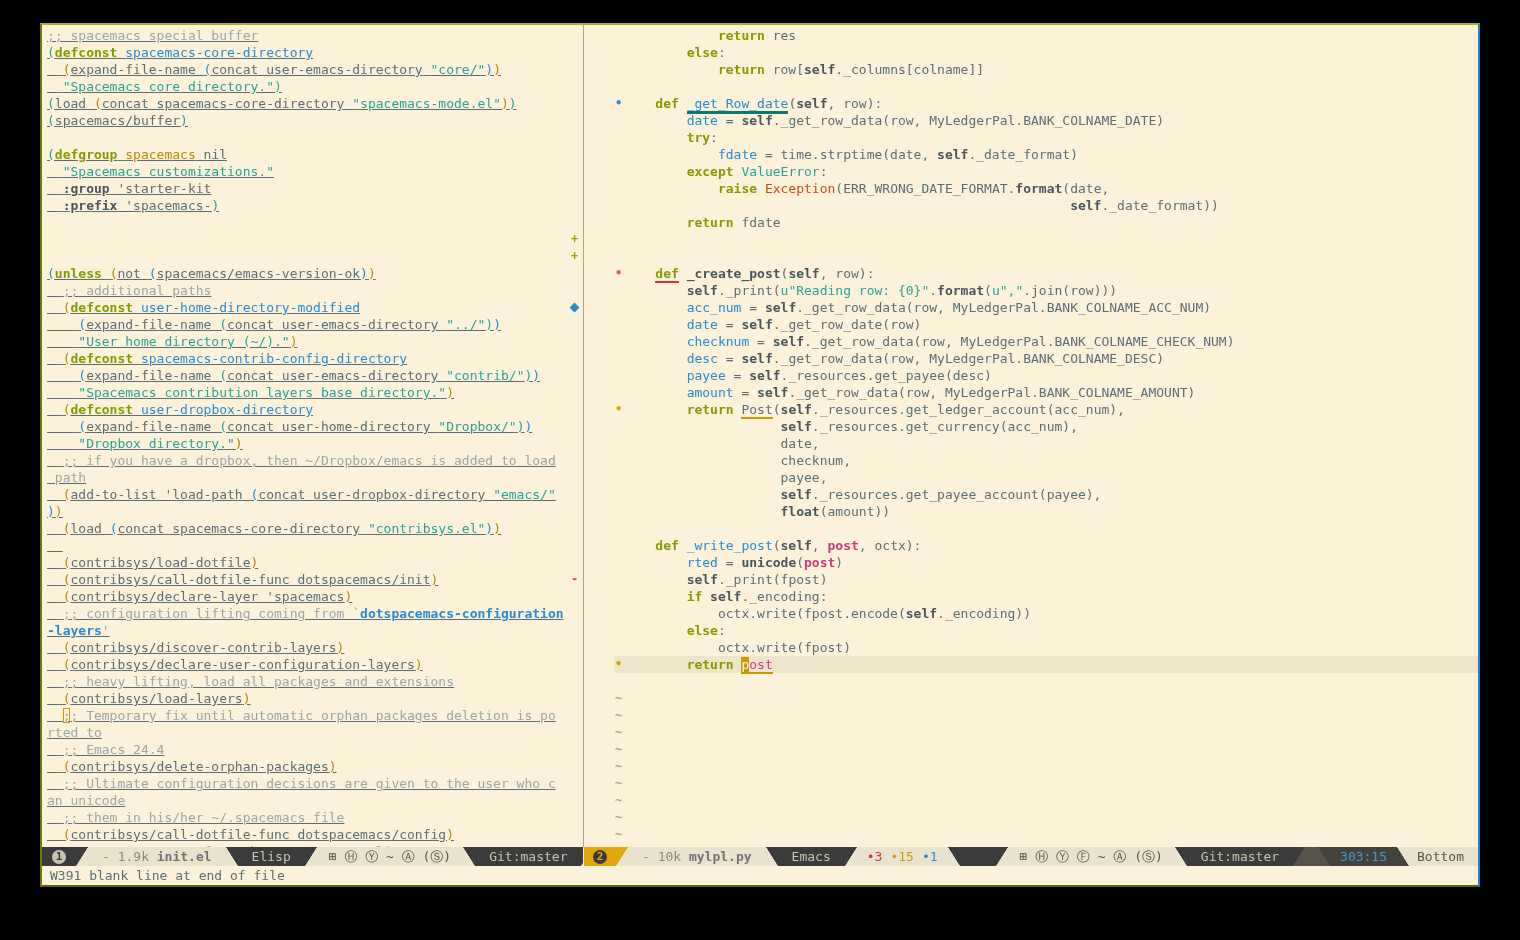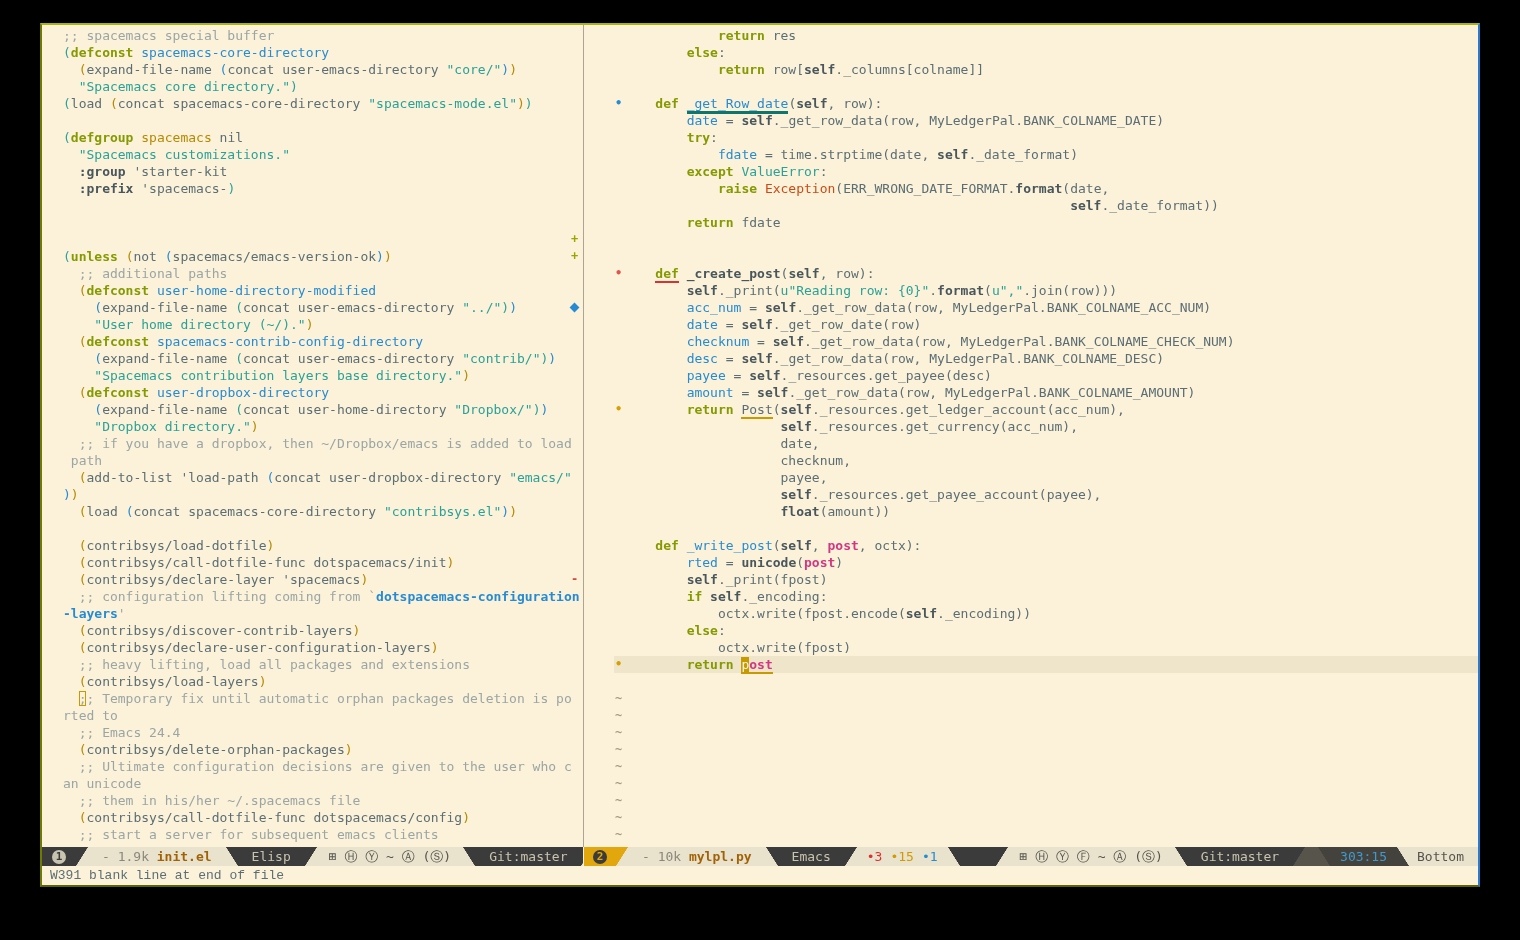--- a/index.html
+++ b/index.html
@@ -5,34 +5,34 @@
   html,body{margin:0;padding:0;background:#000;width:1520px;height:940px;overflow:hidden;}
   .frame{position:absolute;left:40px;top:23px;width:1440px;height:864px;background:#fbf2d9;
     border-top:2px solid #aab607;border-left:2px solid #6f7a00;border-right:2px solid #2a7ad2;border-bottom:2px solid #5c6400;
     box-sizing:border-box;font-family:"DejaVu Sans Mono","DejaVu Sans",monospace;}
   .editors{position:absolute;left:0;top:0;width:1436px;height:822px;overflow:hidden;}
   .pane{position:absolute;top:0;height:822px;overflow:hidden;}
   #left-pane{left:0;width:541px;border-right:1px solid #aba593;}
   #right-pane{left:572px;width:894px;}
   .rows{position:absolute;left:0;top:2px;right:0;}
   .row{height:17px;line-height:17px;white-space:pre;font-size:13px;color:#5c6e74;}
-  #left-pane .row{padding-left:21px;}
+  #left-pane .row{padding-left:5px;text-decoration:underline;}
   #right-pane .row{padding-left:10px;}
   .row.hl{background:#eee5cb;}
   .tk-d{color:#5c6e74}
   .tk-c{color:#9ba5a4}
   .tk-k{color:#859900;font-weight:bold}
   .tk-fn{color:#268bd2}
   .tk-fnu{color:#268bd2;border-bottom:3px solid #0f766e}
   .tk-s{color:#2aa198}
   .tk-ty{color:#b58900}
   .tk-ex{color:#cb4b16}
   .tk-bi{color:#49565c;font-weight:bold}
   .tk-m{color:#d33682;font-weight:bold}
-  .tk-mu{color:#d33682;font-weight:bold;border-bottom:2px solid #c79b00}
+  .tk-mu{color:#d33682;font-weight:normal;border-bottom:2px solid #c79b00}
   .tk-ku{color:#859900;font-weight:bold;border-bottom:2px solid #dc322f}
   .tk-du{color:#5c6e74;border-bottom:2px solid #c79b00}
   .tk-bb{color:#268bd2;font-weight:bold}
   .tk-pa{color:#2aa198}
   .tk-pb{color:#b58900}
   .tk-pc{color:#268bd2}
   .tk-cur{background:#c79b00;color:#fdf6e3;border-bottom:2px solid #c79b00}
   .tk-hc{color:#9ba5a4;outline:1px solid #c79b00;outline-offset:-1px}
   .fringe{position:absolute;top:0;bottom:0;}
   #fringe-left-right{right:2px;width:10px;}
@@ -53,40 +53,41 @@
   .sep{width:12px;height:19px;flex:0 0 auto;}
   .sep.dc{background:linear-gradient(to right bottom,#3b3b3b 49%,#e9e3cd 51%);}
   .sep.cd{background:linear-gradient(to right top,#e9e3cd 49%,#3b3b3b 51%);}
   .sep.oc{background:linear-gradient(to right bottom,#e2a70c 49%,#e9e3cd 51%);}
   .sep.dg{background:linear-gradient(to right bottom,#3b3b3b 49%,#57544b 51%);}
   .sep.gd2{background:linear-gradient(to right top,#57544b 49%,#44423c 51%);}
   .sep.d2c{background:linear-gradient(to right top,#44423c 49%,#e9e3cd 51%);}
   .circle{display:inline-block;width:14px;height:14px;border-radius:50%;text-align:center;line-height:14px;font-size:11px;font-weight:bold;}
   .circle.light{background:#c9c4b0;color:#3b3b3b;}
   .circle.darkc{background:#3b3b3b;color:#e2a70c;}
-  .fname{font-weight:bold;color:#a16207;}
+  .fname{font-weight:bold;color:#737373;}
   .dim{color:#8a887c;}
   .cnt-err{color:#dc322f;}
   .cnt-warn{color:#d19a00;}
   .cnt-info{color:#268bd2;}
-  .minibuffer{position:absolute;left:0;top:841px;width:1368px;height:19px;line-height:19px;font-size:13px;color:#5c6e74;padding-left:8px;box-sizing:border-box;background:#fbf2d9;font-family:Liberation Mono, monospace;}
+  .minibuffer{position:absolute;left:0;top:841px;width:1368px;height:19px;line-height:19px;font-size:13px;color:#5c6e74;padding-left:8px;box-sizing:border-box;background:#fbf2d9;}
 </style>
 </head>
 <body>
 
 <div class="frame">
   <div class="editors">
 
     <div class="pane" id="left-pane">
       <div class="rows" id="left-rows">
           <div class="row"><span class="tk-c">;; spacemacs special buffer</span></div>
           <div class="row"><span class="tk-pa">(</span><span class="tk-k">defconst</span><span class="tk-d"> </span><span class="tk-fn">spacemacs-core-directory</span></div>
           <div class="row"><span class="tk-d">  </span><span class="tk-pb">(</span><span class="tk-d">expand-file-name </span><span class="tk-pc">(</span><span class="tk-d">concat user-emacs-directory </span><span class="tk-s">"core/"</span><span class="tk-pc">)</span><span class="tk-pb">)</span></div>
           <div class="row"><span class="tk-d">  </span><span class="tk-s">"Spacemacs core directory."</span><span class="tk-pa">)</span></div>
           <div class="row"><span class="tk-pa">(</span><span class="tk-d">load </span><span class="tk-pb">(</span><span class="tk-d">concat spacemacs-core-directory </span><span class="tk-s">"spacemacs-mode.el"</span><span class="tk-pb">)</span><span class="tk-pa">)</span></div>
+          <div class="row"><span class="tk-pa">(</span><span class="tk-d">spacemacs/buffer</span><span class="tk-pa">)</span></div>
           <div class="row"></div>
           <div class="row"><span class="tk-pa">(</span><span class="tk-k">defgroup</span><span class="tk-d"> </span><span class="tk-ty">spacemacs</span><span class="tk-d"> nil</span></div>
           <div class="row"><span class="tk-d">  </span><span class="tk-s">"Spacemacs customizations."</span></div>
           <div class="row"><span class="tk-d">  </span><span class="tk-bi">:group</span><span class="tk-d"> 'starter-kit</span></div>
           <div class="row"><span class="tk-d">  </span><span class="tk-bi">:prefix</span><span class="tk-d"> 'spacemacs-</span><span class="tk-pa">)</span></div>
           <div class="row"></div>
           <div class="row"></div>
           <div class="row"></div>
           <div class="row"><span class="tk-pa">(</span><span class="tk-k">unless</span><span class="tk-d"> </span><span class="tk-pb">(</span><span class="tk-d">not </span><span class="tk-pc">(</span><span class="tk-d">spacemacs/emacs-version-ok</span><span class="tk-pc">)</span><span class="tk-pb">)</span></div>
           <div class="row"><span class="tk-d">  </span><span class="tk-c">;; additional paths</span></div>

